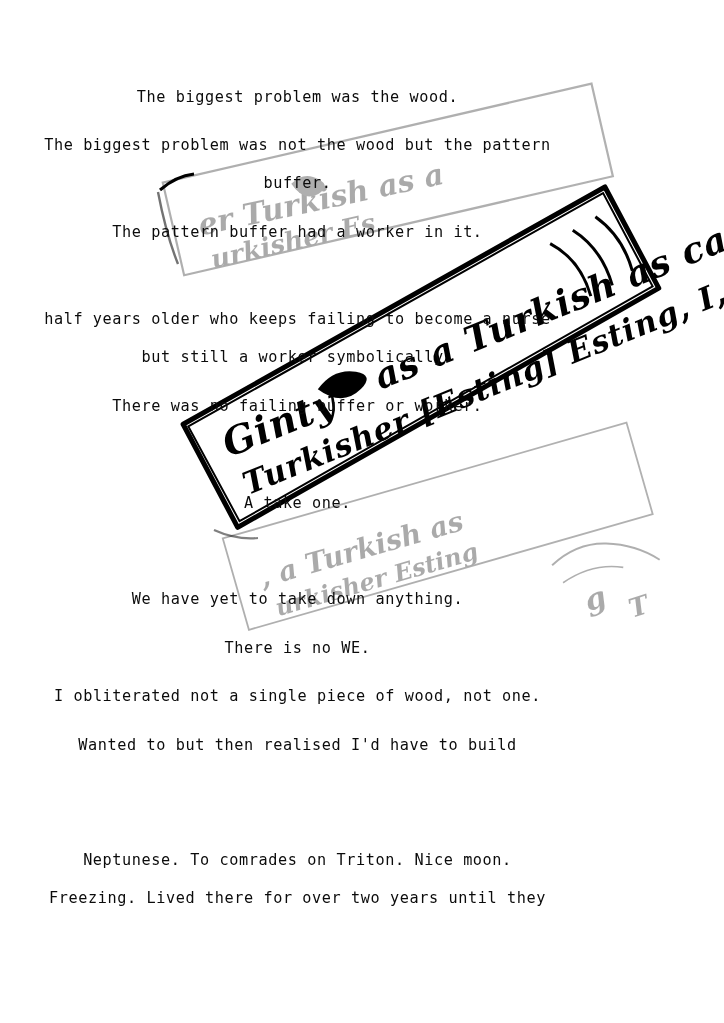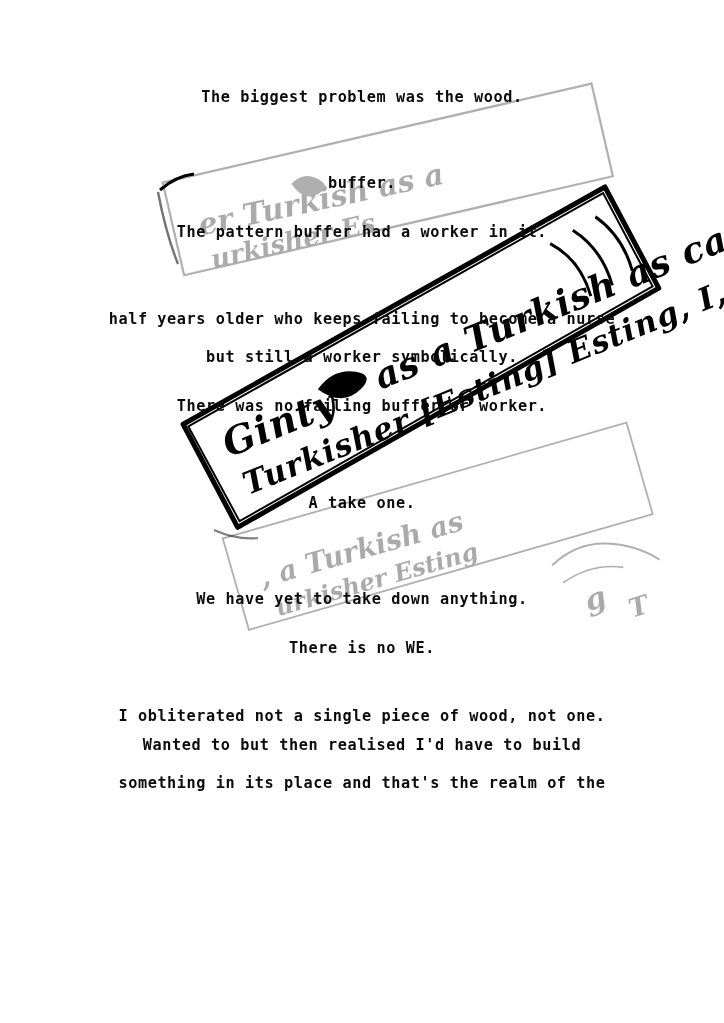--- a/index.html
+++ b/index.html
@@ -18,27 +18,26 @@
   .text-layer {
     position: absolute;
     left: 0;
     top: 0;
     width: 724px;
     height: 1023px;
     z-index: 3;
   }
   .line {
     position: absolute;
-    width: 724px;
+    width: 595px;
     text-align: center;
     font-size: 15.2px;
     letter-spacing: 0.6px;
     color: #0b0b0b;
     white-space: pre;
-    font-weight: bold;
   }
   
   .scribble-layer {
     position: absolute;
     left: 0;
     top: 0;
     width: 724px;
     height: 1023px;
     z-index: 2;
     pointer-events: none;
@@ -93,26 +92,28 @@
 
     <g>
       <path d="M160 190 q16 -14 34 -16" fill="none" stroke="#000" stroke-width="3"></path>
       <path d="M158 192 q8 42 20 72" fill="none" stroke="#000" stroke-width="2.4" opacity="0.55"></path>
       <path d="M214 530 q22 10 44 8" fill="none" stroke="#000" stroke-width="2.2" opacity="0.5"></path>
     </g>
   </svg>
 
   <div class="text-layer">
     <div class="line" style="top:88px">The biggest problem was the wood.</div>
+    <div class="line" style="top:136px">The biggest problem was not the wood but the pattern</div>
     <div class="line" style="top:174px">buffer.</div>
     <div class="line" style="top:223px">The pattern buffer had a worker in it.</div>
     <div class="line" style="top:310px">half years older who keeps failing to become a nurse</div>
     <div class="line" style="top:348px">but still a worker symbolically.</div>
     <div class="line" style="top:397px">There was no failing buffer or worker.</div>
     <div class="line" style="top:494px">A take one.</div>
     <div class="line" style="top:590px">We have yet to take down anything.</div>
     <div class="line" style="top:639px">There is no WE.</div>
-    <div class="line" style="top:707px">I obliterated not a single piece of wood, not one.</div>
+    <div class="line" style="top:687px">I obliterated not a single piece of wood, not one.</div>
     <div class="line" style="top:736px">Wanted to but then realised I'd have to build</div>
-    <div class="line" style="top:774px">something in its place and that's the realm of the</div>
+    <div class="line" style="top:851px">Neptunese. To comrades on Triton. Nice moon.</div>
+    <div class="line" style="top:889px">Freezing. Lived there for over two years until they</div>
   </div>
 
 </div>
 
 </body></html>

